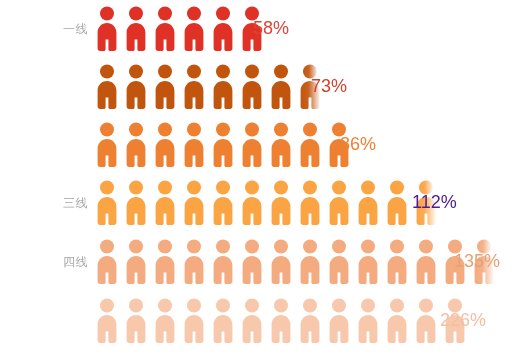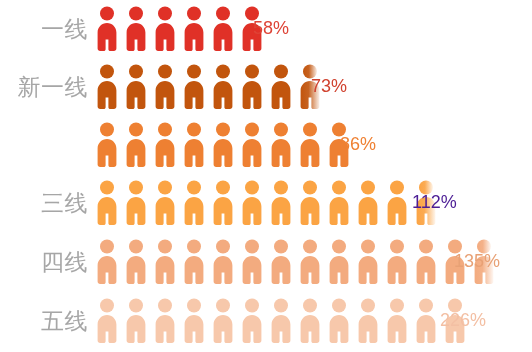--- a/index.html
+++ b/index.html
@@ -29,21 +29,21 @@
     display: flex;
     align-items: center;
   }
 
   .row-label {
     position: absolute;
     left: 0;
     width: 88px;
     text-align: right;
     color: #a6a6a6;
-    font-size: 23px;
+    font-size: 12px;
     letter-spacing: 0.5px;
     line-height: 1;
     white-space: nowrap;
     -webkit-font-smoothing: antialiased;
   }
 
   .icons-track {
     position: absolute;
     left: 96px;
     top: 0;
@@ -97,21 +97,20 @@
           <path d="M11,17 C16.2,17 20.4,21.2 20.4,26.4 L20.4,42.6 C20.4,44.0 19.3,45.1 17.9,45.1 L14.2,45.1 C13.2,45.1 12.4,44.3 12.4,43.3 L12.4,33.6 L9.6,33.6 L9.6,43.3 C9.6,44.3 8.8,45.1 7.8,45.1 L4.1,45.1 C2.7,45.1 1.6,44.0 1.6,42.6 L1.6,26.4 C1.6,21.2 5.8,17 11,17 Z" fill="#e03127"></path>
         </svg>
         <svg class="person-icon" viewBox="0 0 22 46">
           <circle cx="11" cy="7.5" r="7" fill="#e03127"></circle>
           <path d="M11,17 C16.2,17 20.4,21.2 20.4,26.4 L20.4,42.6 C20.4,44.0 19.3,45.1 17.9,45.1 L14.2,45.1 C13.2,45.1 12.4,44.3 12.4,43.3 L12.4,33.6 L9.6,33.6 L9.6,43.3 C9.6,44.3 8.8,45.1 7.8,45.1 L4.1,45.1 C2.7,45.1 1.6,44.0 1.6,42.6 L1.6,26.4 C1.6,21.2 5.8,17 11,17 Z" fill="#e03127"></path>
         </svg>
       </div>
       <div class="value-label" style="left: 253px; top: 19px; color: rgb(222, 67, 54);">58%</div>
     </div>
     <div class="pictogram-row" style="top: 58px;">
-      <div class="row-label" style="color: rgb(166, 166, 166);">新一线</div>
       <div class="icons-track">
         <svg class="person-icon" viewBox="0 0 22 46">
           <circle cx="11" cy="7.5" r="7" fill="#c2550d"></circle>
           <path d="M11,17 C16.2,17 20.4,21.2 20.4,26.4 L20.4,42.6 C20.4,44.0 19.3,45.1 17.9,45.1 L14.2,45.1 C13.2,45.1 12.4,44.3 12.4,43.3 L12.4,33.6 L9.6,33.6 L9.6,43.3 C9.6,44.3 8.8,45.1 7.8,45.1 L4.1,45.1 C2.7,45.1 1.6,44.0 1.6,42.6 L1.6,26.4 C1.6,21.2 5.8,17 11,17 Z" fill="#c2550d"></path>
         </svg>
         <svg class="person-icon" viewBox="0 0 22 46">
           <circle cx="11" cy="7.5" r="7" fill="#c2550d"></circle>
           <path d="M11,17 C16.2,17 20.4,21.2 20.4,26.4 L20.4,42.6 C20.4,44.0 19.3,45.1 17.9,45.1 L14.2,45.1 C13.2,45.1 12.4,44.3 12.4,43.3 L12.4,33.6 L9.6,33.6 L9.6,43.3 C9.6,44.3 8.8,45.1 7.8,45.1 L4.1,45.1 C2.7,45.1 1.6,44.0 1.6,42.6 L1.6,26.4 C1.6,21.2 5.8,17 11,17 Z" fill="#c2550d"></path>
         </svg>
         <svg class="person-icon" viewBox="0 0 22 46">
@@ -313,21 +312,20 @@
               <stop offset="100%" stop-color="#f3ab7f" stop-opacity="0.10"></stop>
             </linearGradient>
           </defs>
           <circle cx="11" cy="7.5" r="7" fill="url(#fade-4-13)"></circle>
           <path d="M11,17 C16.2,17 20.4,21.2 20.4,26.4 L20.4,42.6 C20.4,44.0 19.3,45.1 17.9,45.1 L14.2,45.1 C13.2,45.1 12.4,44.3 12.4,43.3 L12.4,33.6 L9.6,33.6 L9.6,43.3 C9.6,44.3 8.8,45.1 7.8,45.1 L4.1,45.1 C2.7,45.1 1.6,44.0 1.6,42.6 L1.6,26.4 C1.6,21.2 5.8,17 11,17 Z" fill="url(#fade-4-13)"></path>
         </svg>
       </div>
       <div class="value-label" style="left: 454px; top: 19px; color: rgb(232, 161, 117);">135%</div>
     </div>
     <div class="pictogram-row" style="top: 292px;">
-      <div class="row-label" style="color: rgb(166, 166, 166);">五线</div>
       <div class="icons-track">
         <svg class="person-icon" viewBox="0 0 22 46">
           <circle cx="11" cy="7.5" r="7" fill="#f7c8ab"></circle>
           <path d="M11,17 C16.2,17 20.4,21.2 20.4,26.4 L20.4,42.6 C20.4,44.0 19.3,45.1 17.9,45.1 L14.2,45.1 C13.2,45.1 12.4,44.3 12.4,43.3 L12.4,33.6 L9.6,33.6 L9.6,43.3 C9.6,44.3 8.8,45.1 7.8,45.1 L4.1,45.1 C2.7,45.1 1.6,44.0 1.6,42.6 L1.6,26.4 C1.6,21.2 5.8,17 11,17 Z" fill="#f7c8ab"></path>
         </svg>
         <svg class="person-icon" viewBox="0 0 22 46">
           <circle cx="11" cy="7.5" r="7" fill="#f7c8ab"></circle>
           <path d="M11,17 C16.2,17 20.4,21.2 20.4,26.4 L20.4,42.6 C20.4,44.0 19.3,45.1 17.9,45.1 L14.2,45.1 C13.2,45.1 12.4,44.3 12.4,43.3 L12.4,33.6 L9.6,33.6 L9.6,43.3 C9.6,44.3 8.8,45.1 7.8,45.1 L4.1,45.1 C2.7,45.1 1.6,44.0 1.6,42.6 L1.6,26.4 C1.6,21.2 5.8,17 11,17 Z" fill="#f7c8ab"></path>
         </svg>
         <svg class="person-icon" viewBox="0 0 22 46">

